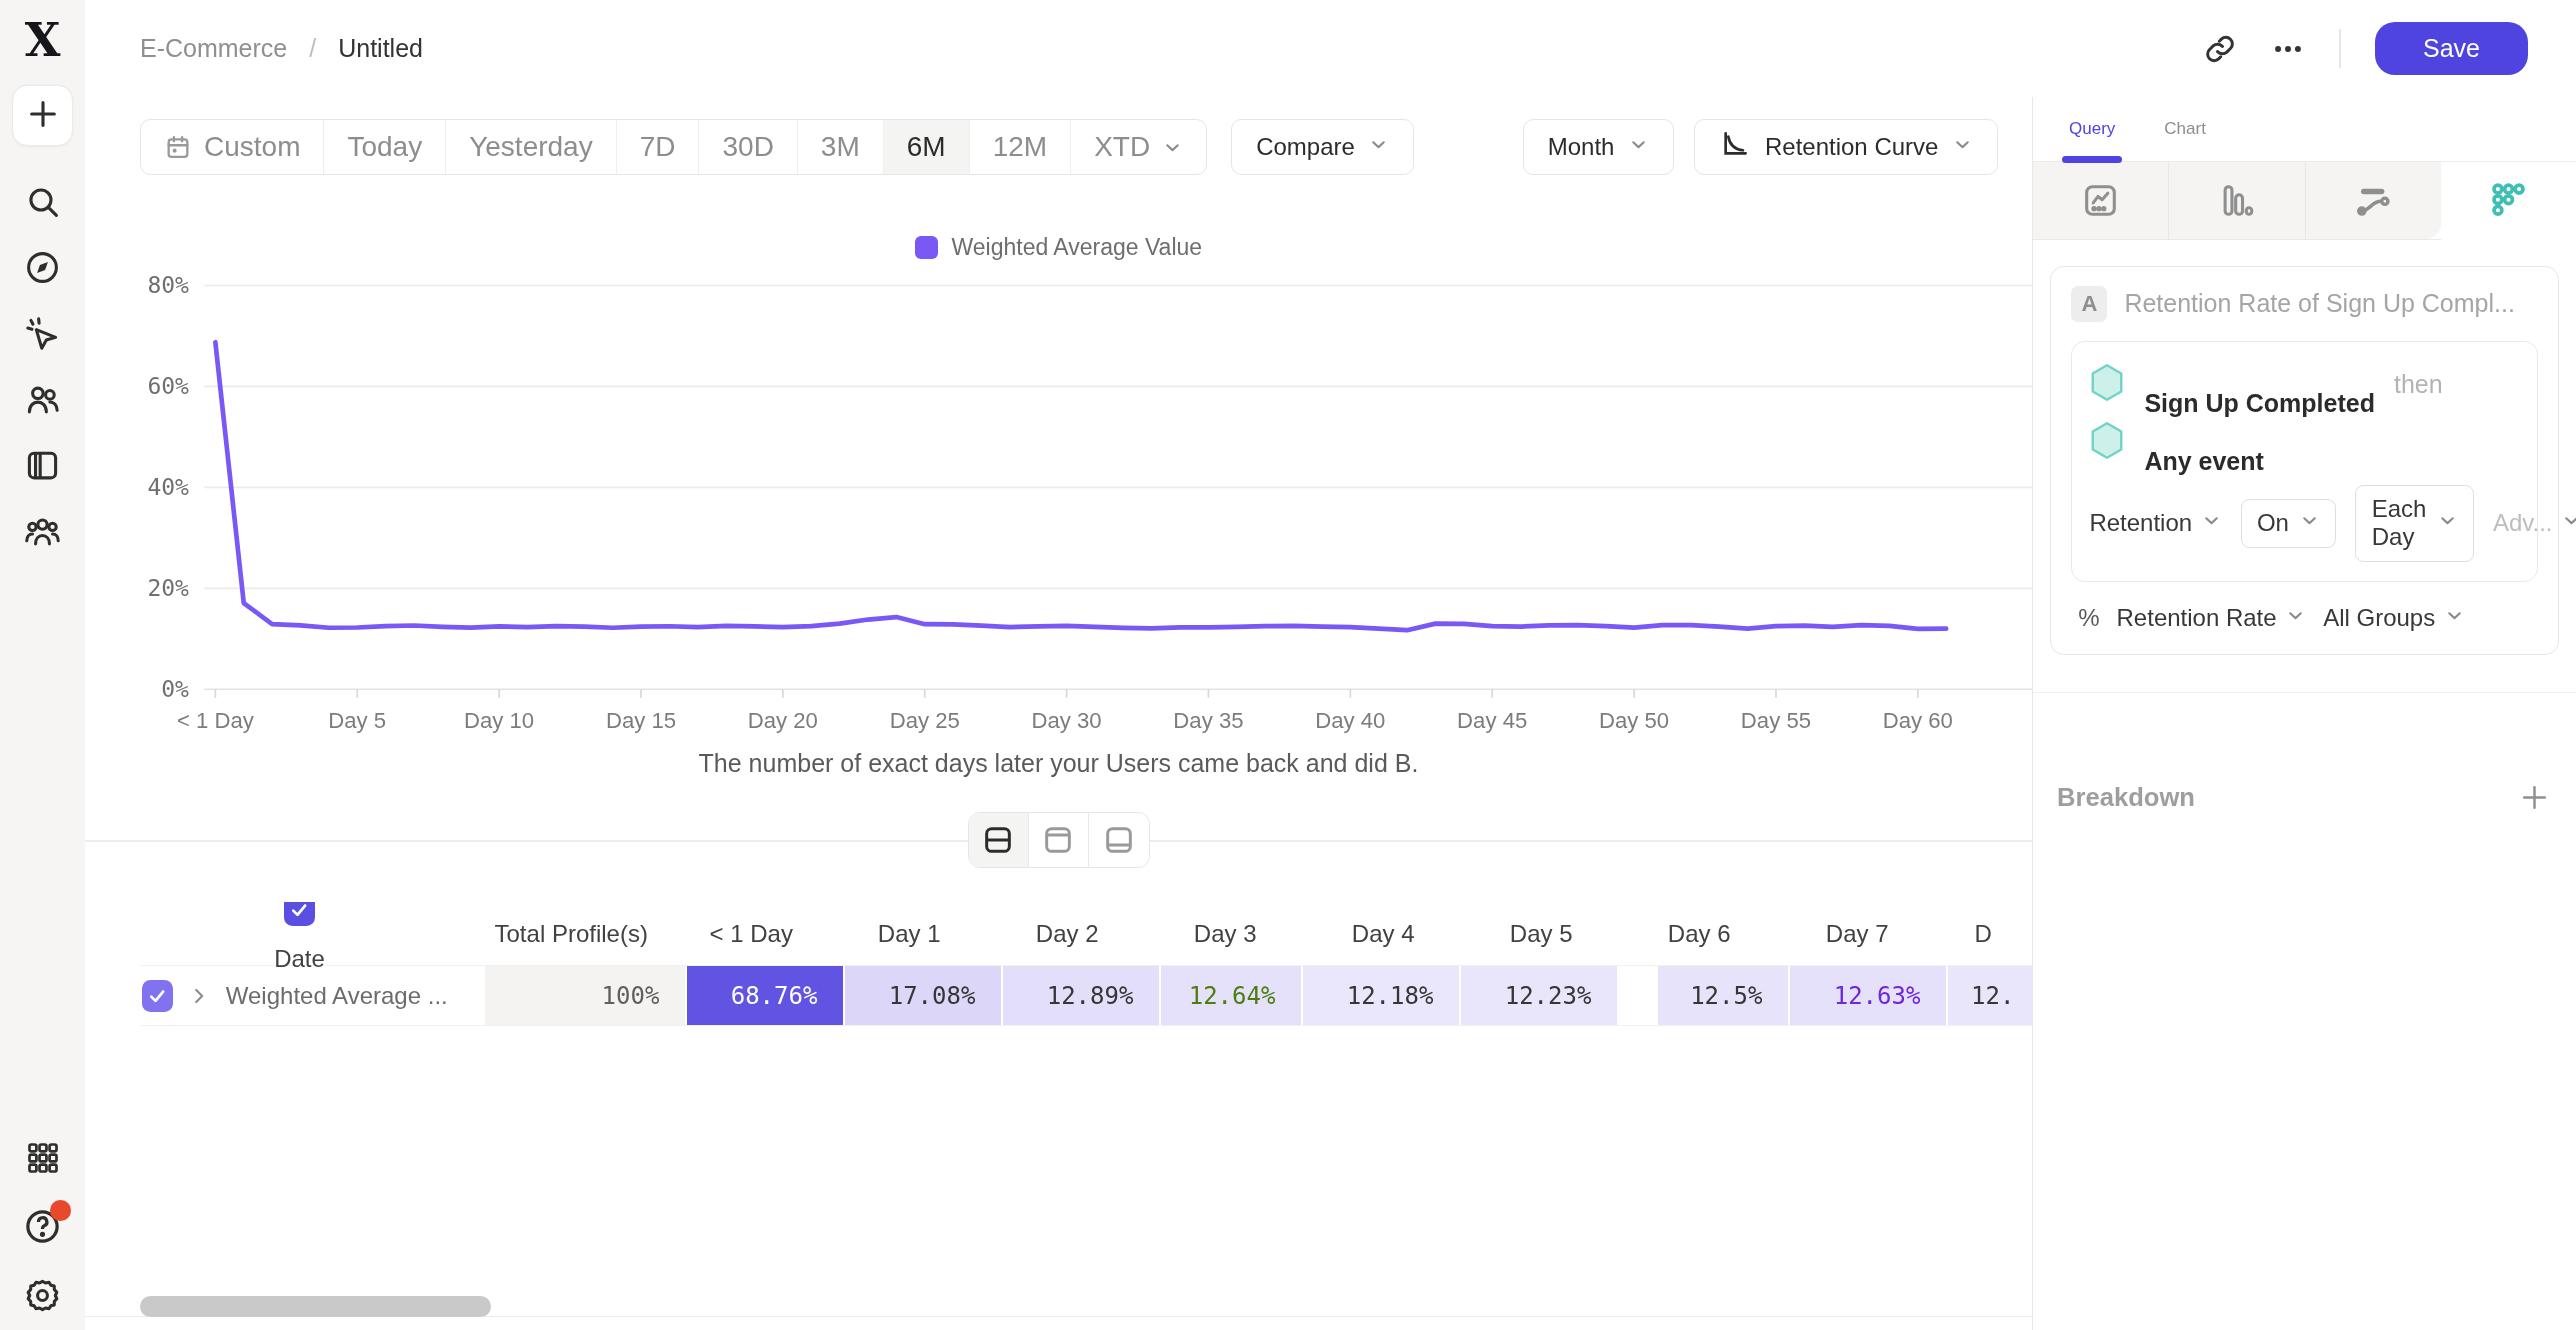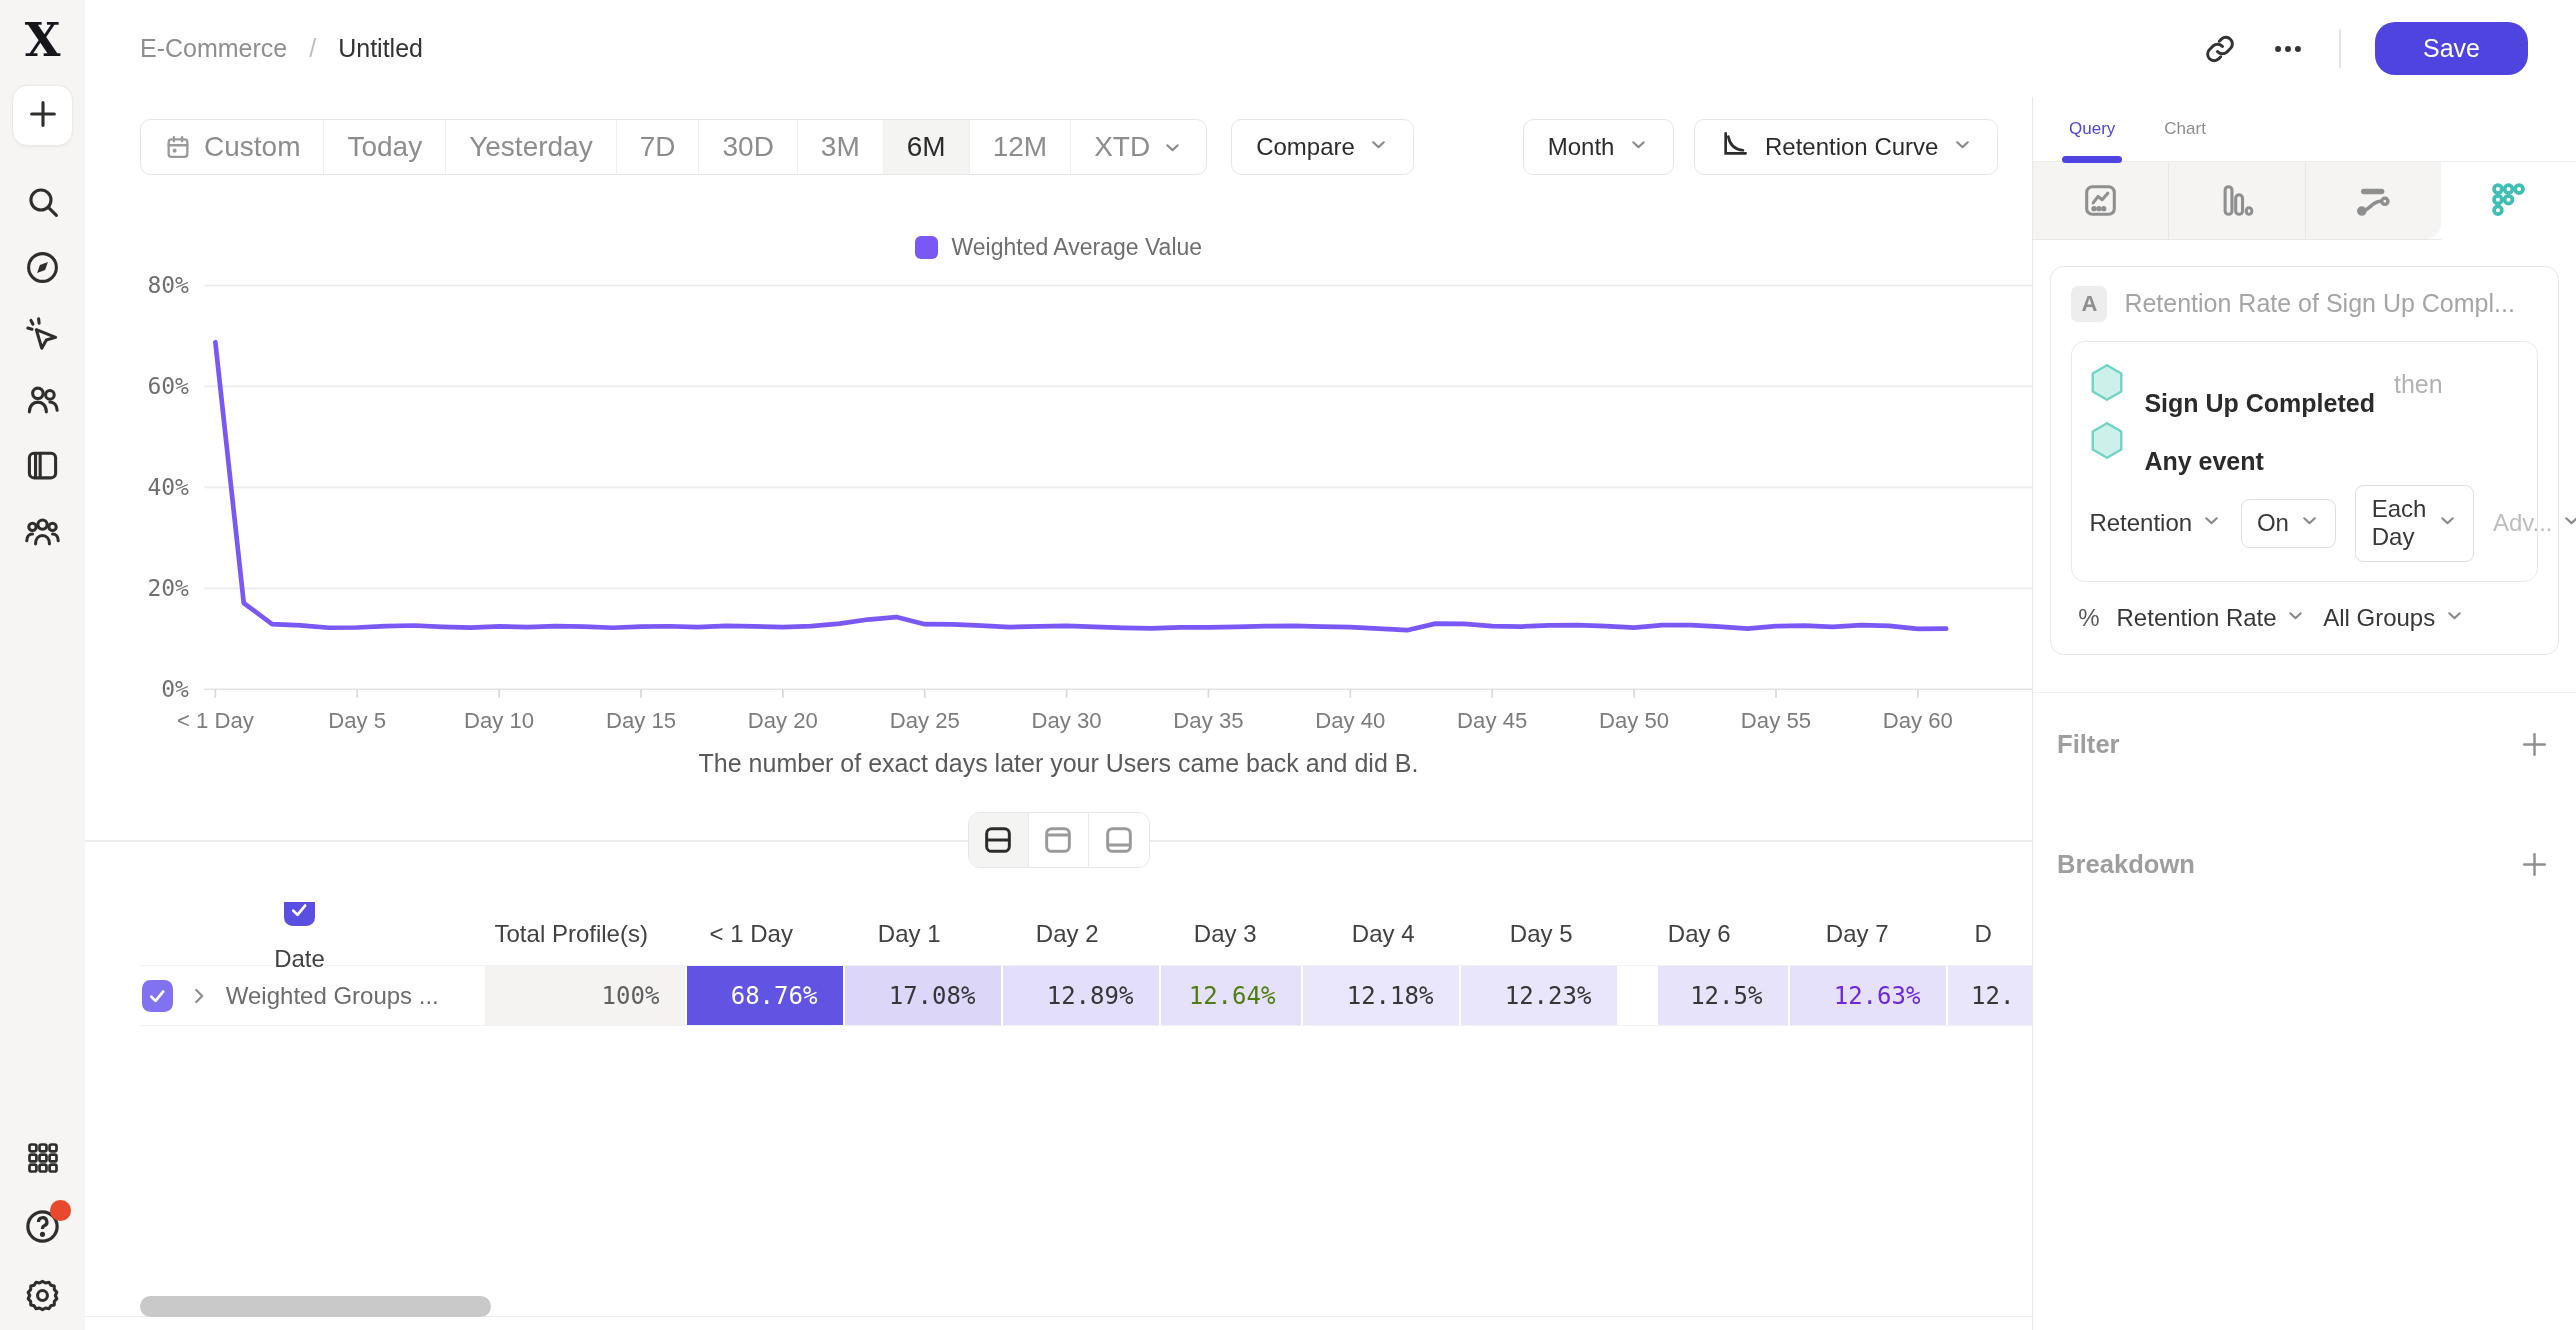--- a/index.html
+++ b/index.html
@@ -437,21 +437,21 @@
                 <span class="checkbox" style="background:#8173ef">
                   <svg width="20.4" height="20.4" viewBox="0 0 24 24" fill="none" stroke="#fff" stroke-width="3.2" stroke-linecap="round" stroke-linejoin="round">
                     <polyline points="5 12.5 10 17.5 19 6.5"></polyline>
                   </svg>
                 </span>
                 <span class="expand">
                   <svg width="22" height="22" viewBox="0 0 24 24" fill="none" stroke="currentColor" stroke-width="2.4" stroke-linecap="round" stroke-linejoin="round">
                     <polyline points="9 5.5 15.5 12 9 18.5"></polyline>
                   </svg>
                 </span>
-                <span>Weighted Groups ...</span>
+                <span>Weighted Average ...</span>
               </div>
               <div class="td" style="width: 202px; background: rgb(244, 243, 242); color: rgb(95, 95, 95);">100%</div>
               <div class="td" style="width: 158px; background: rgb(98, 84, 227); color: rgb(255, 255, 255);">68.76%</div>
               <div class="td" style="width: 158px; background: rgb(220, 215, 248); color: rgb(54, 54, 54);">17.08%</div>
               <div class="td" style="width: 158px; background: rgb(227, 223, 250); color: rgb(54, 54, 54);">12.89%</div>
               <div class="td" style="width: 142px; background: rgb(229, 225, 250); color: #4d7c0f; text-align: right;">12.64%</div>
               <div class="td" style="width: 158px; background: rgb(234, 231, 252); color: rgb(54, 54, 54);">12.18%</div>
               <div class="td" style="width: 158px; background: rgb(233, 230, 251); color: rgb(54, 54, 54);">12.23%</div>
               <div class="td" style="width: 132px; background: rgb(231, 227, 251); color: rgb(54, 54, 54); margin-left: 39px;">12.5%</div>
               <div class="td" style="width: 158px; background: rgb(229, 225, 250); color: #6d28d9;">12.63%</div>
@@ -566,29 +566,20 @@
             <span class="plain-dd">
               <span>All Groups</span>
               <span class="i chev-slot"><svg width="21" height="21" viewBox="0 0 24 24" fill="none" stroke="#8b8b8b" stroke-width="2.4" stroke-linecap="round" stroke-linejoin="round">
                     <polyline points="6 9.5 12 15 18 9.5"></polyline>
                   </svg></span>
             </span>
           </div>
         </div>
 
         <div class="panel-div"></div>
-        <div class="section section-filter">
-          <span>Filter</span>
-          <span class="plus">
-            <svg width="31" height="31" viewBox="0 0 24 24" fill="none" stroke="currentColor" stroke-width="1.9" stroke-linecap="round">
-                <line x1="12" y1="4" x2="12" y2="20"></line>
-                <line x1="4" y1="12" x2="20" y2="12"></line>
-              </svg>
-          </span>
-        </div>
         <div class="section section-breakdown">
           <span>Breakdown</span>
           <span class="plus">
             <svg width="31" height="31" viewBox="0 0 24 24" fill="none" stroke="currentColor" stroke-width="1.9" stroke-linecap="round">
                 <line x1="12" y1="4" x2="12" y2="20"></line>
                 <line x1="4" y1="12" x2="20" y2="12"></line>
               </svg>
           </span>
         </div>
       </aside>

